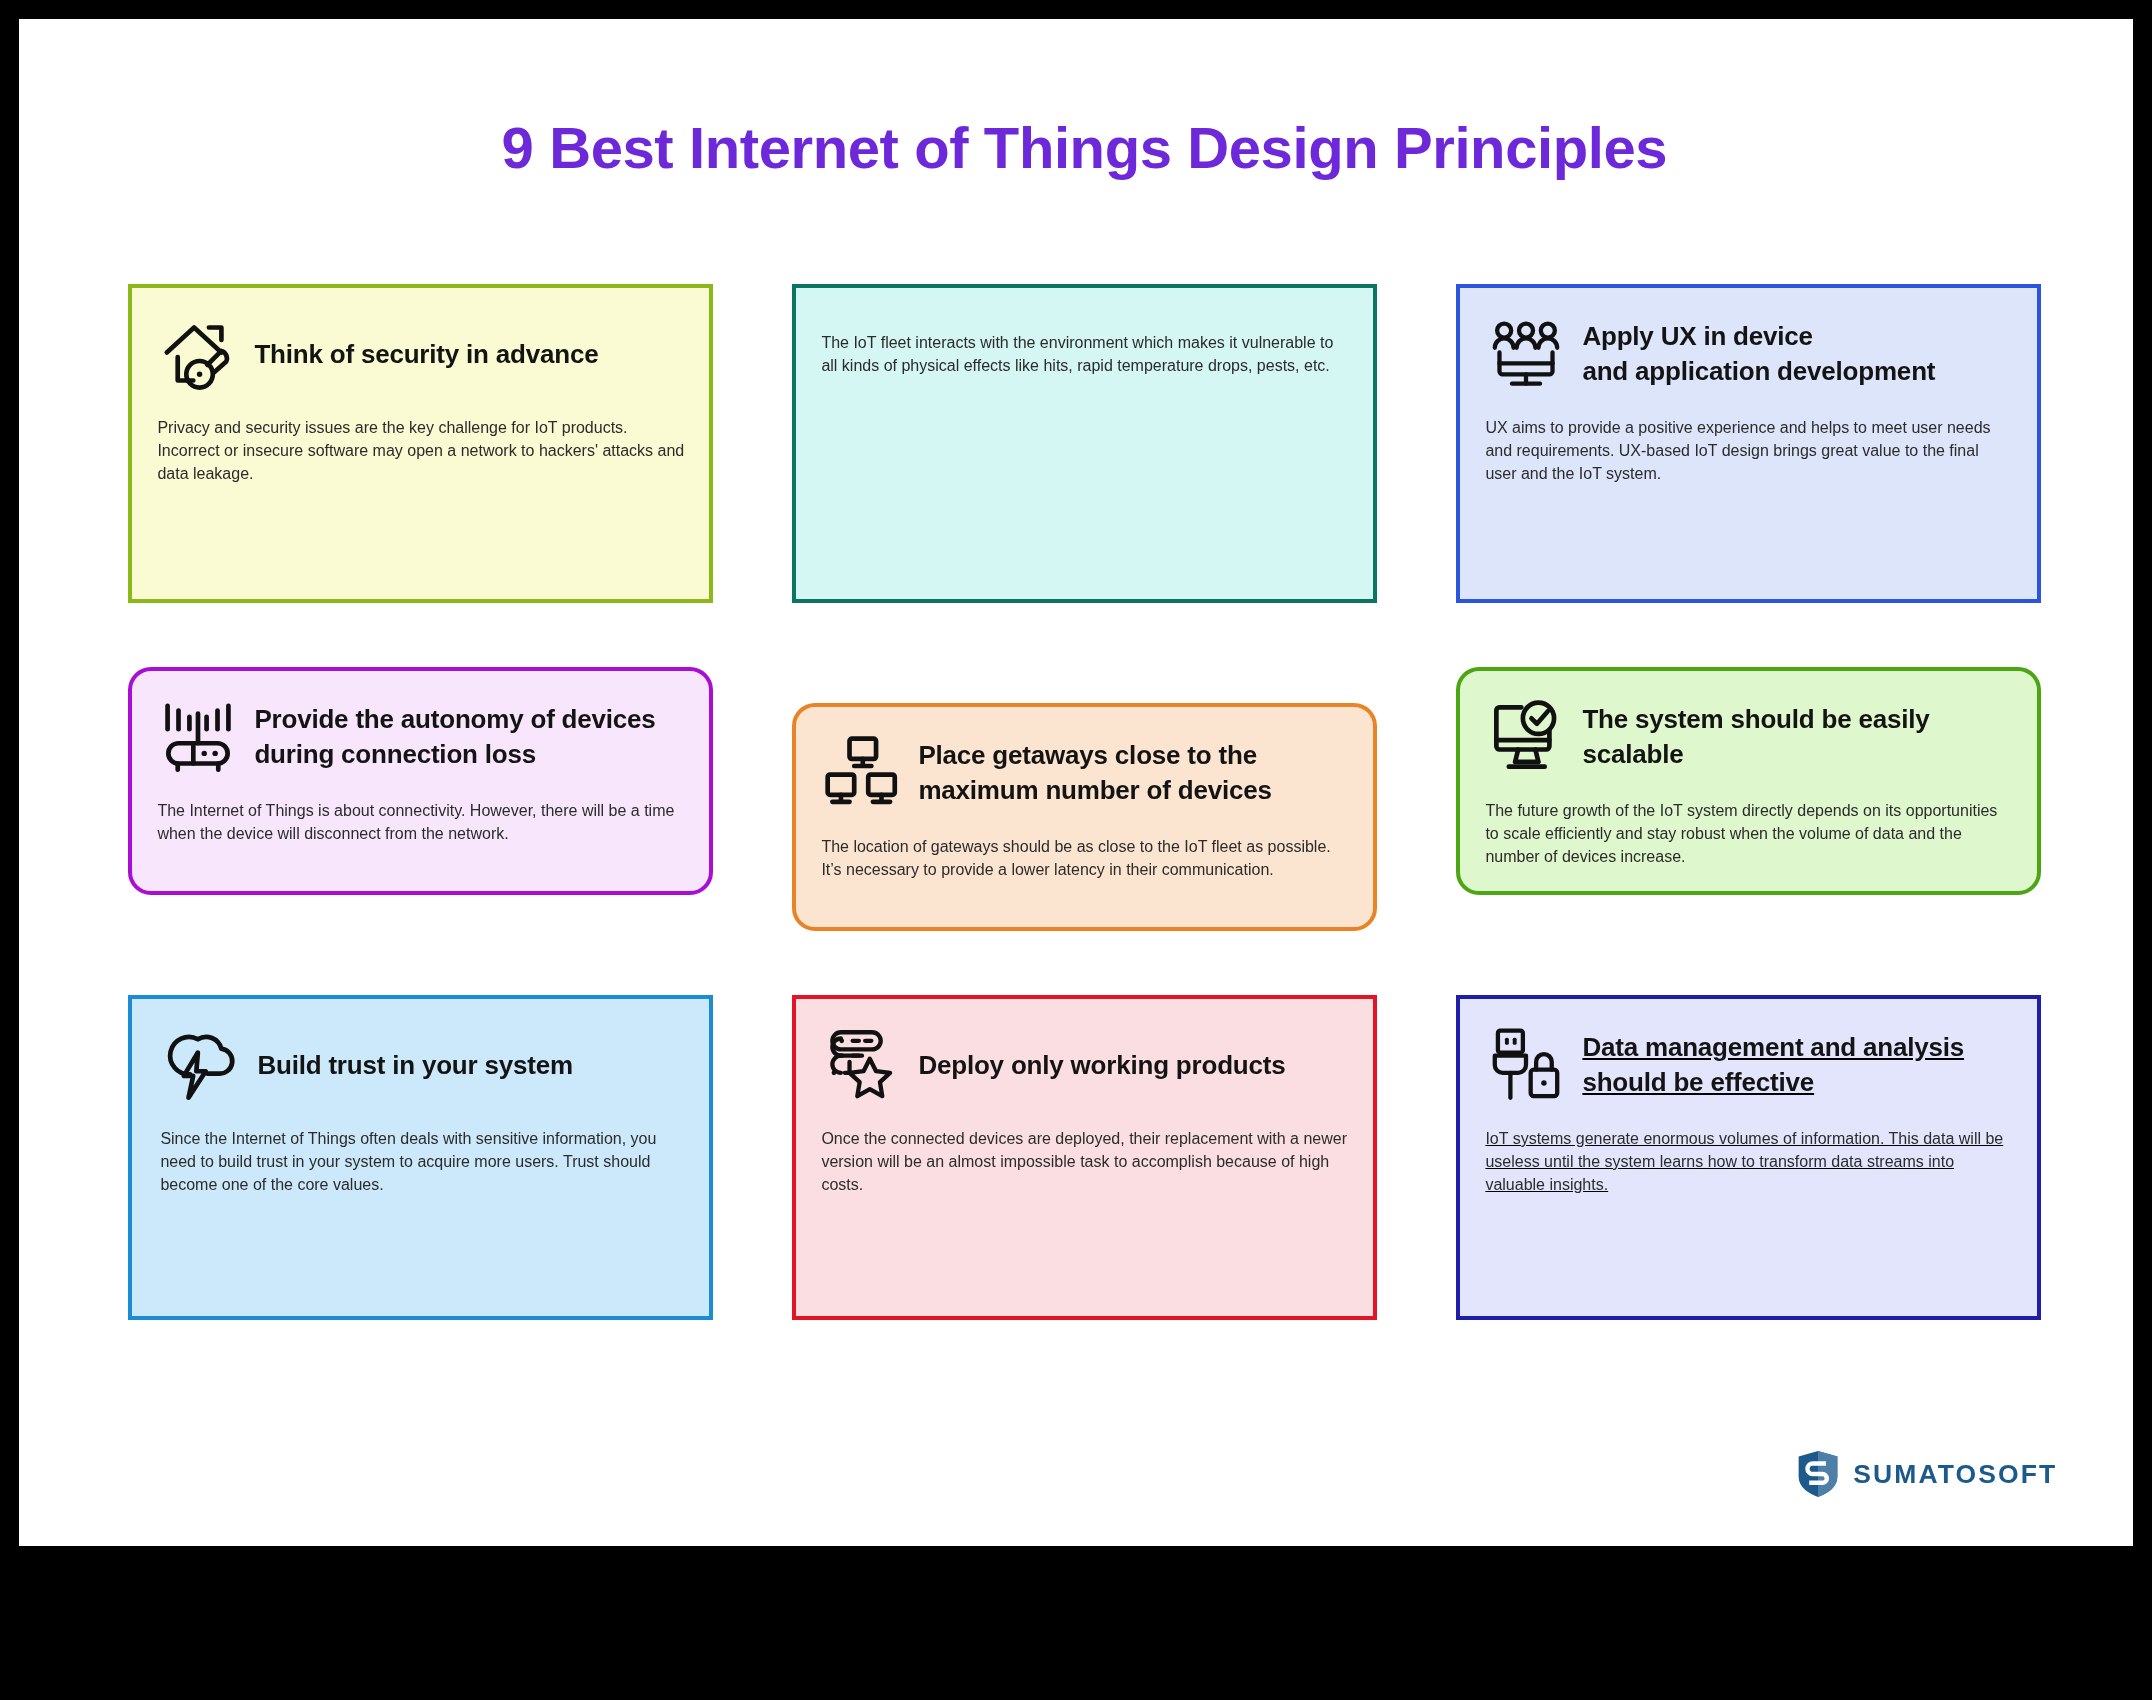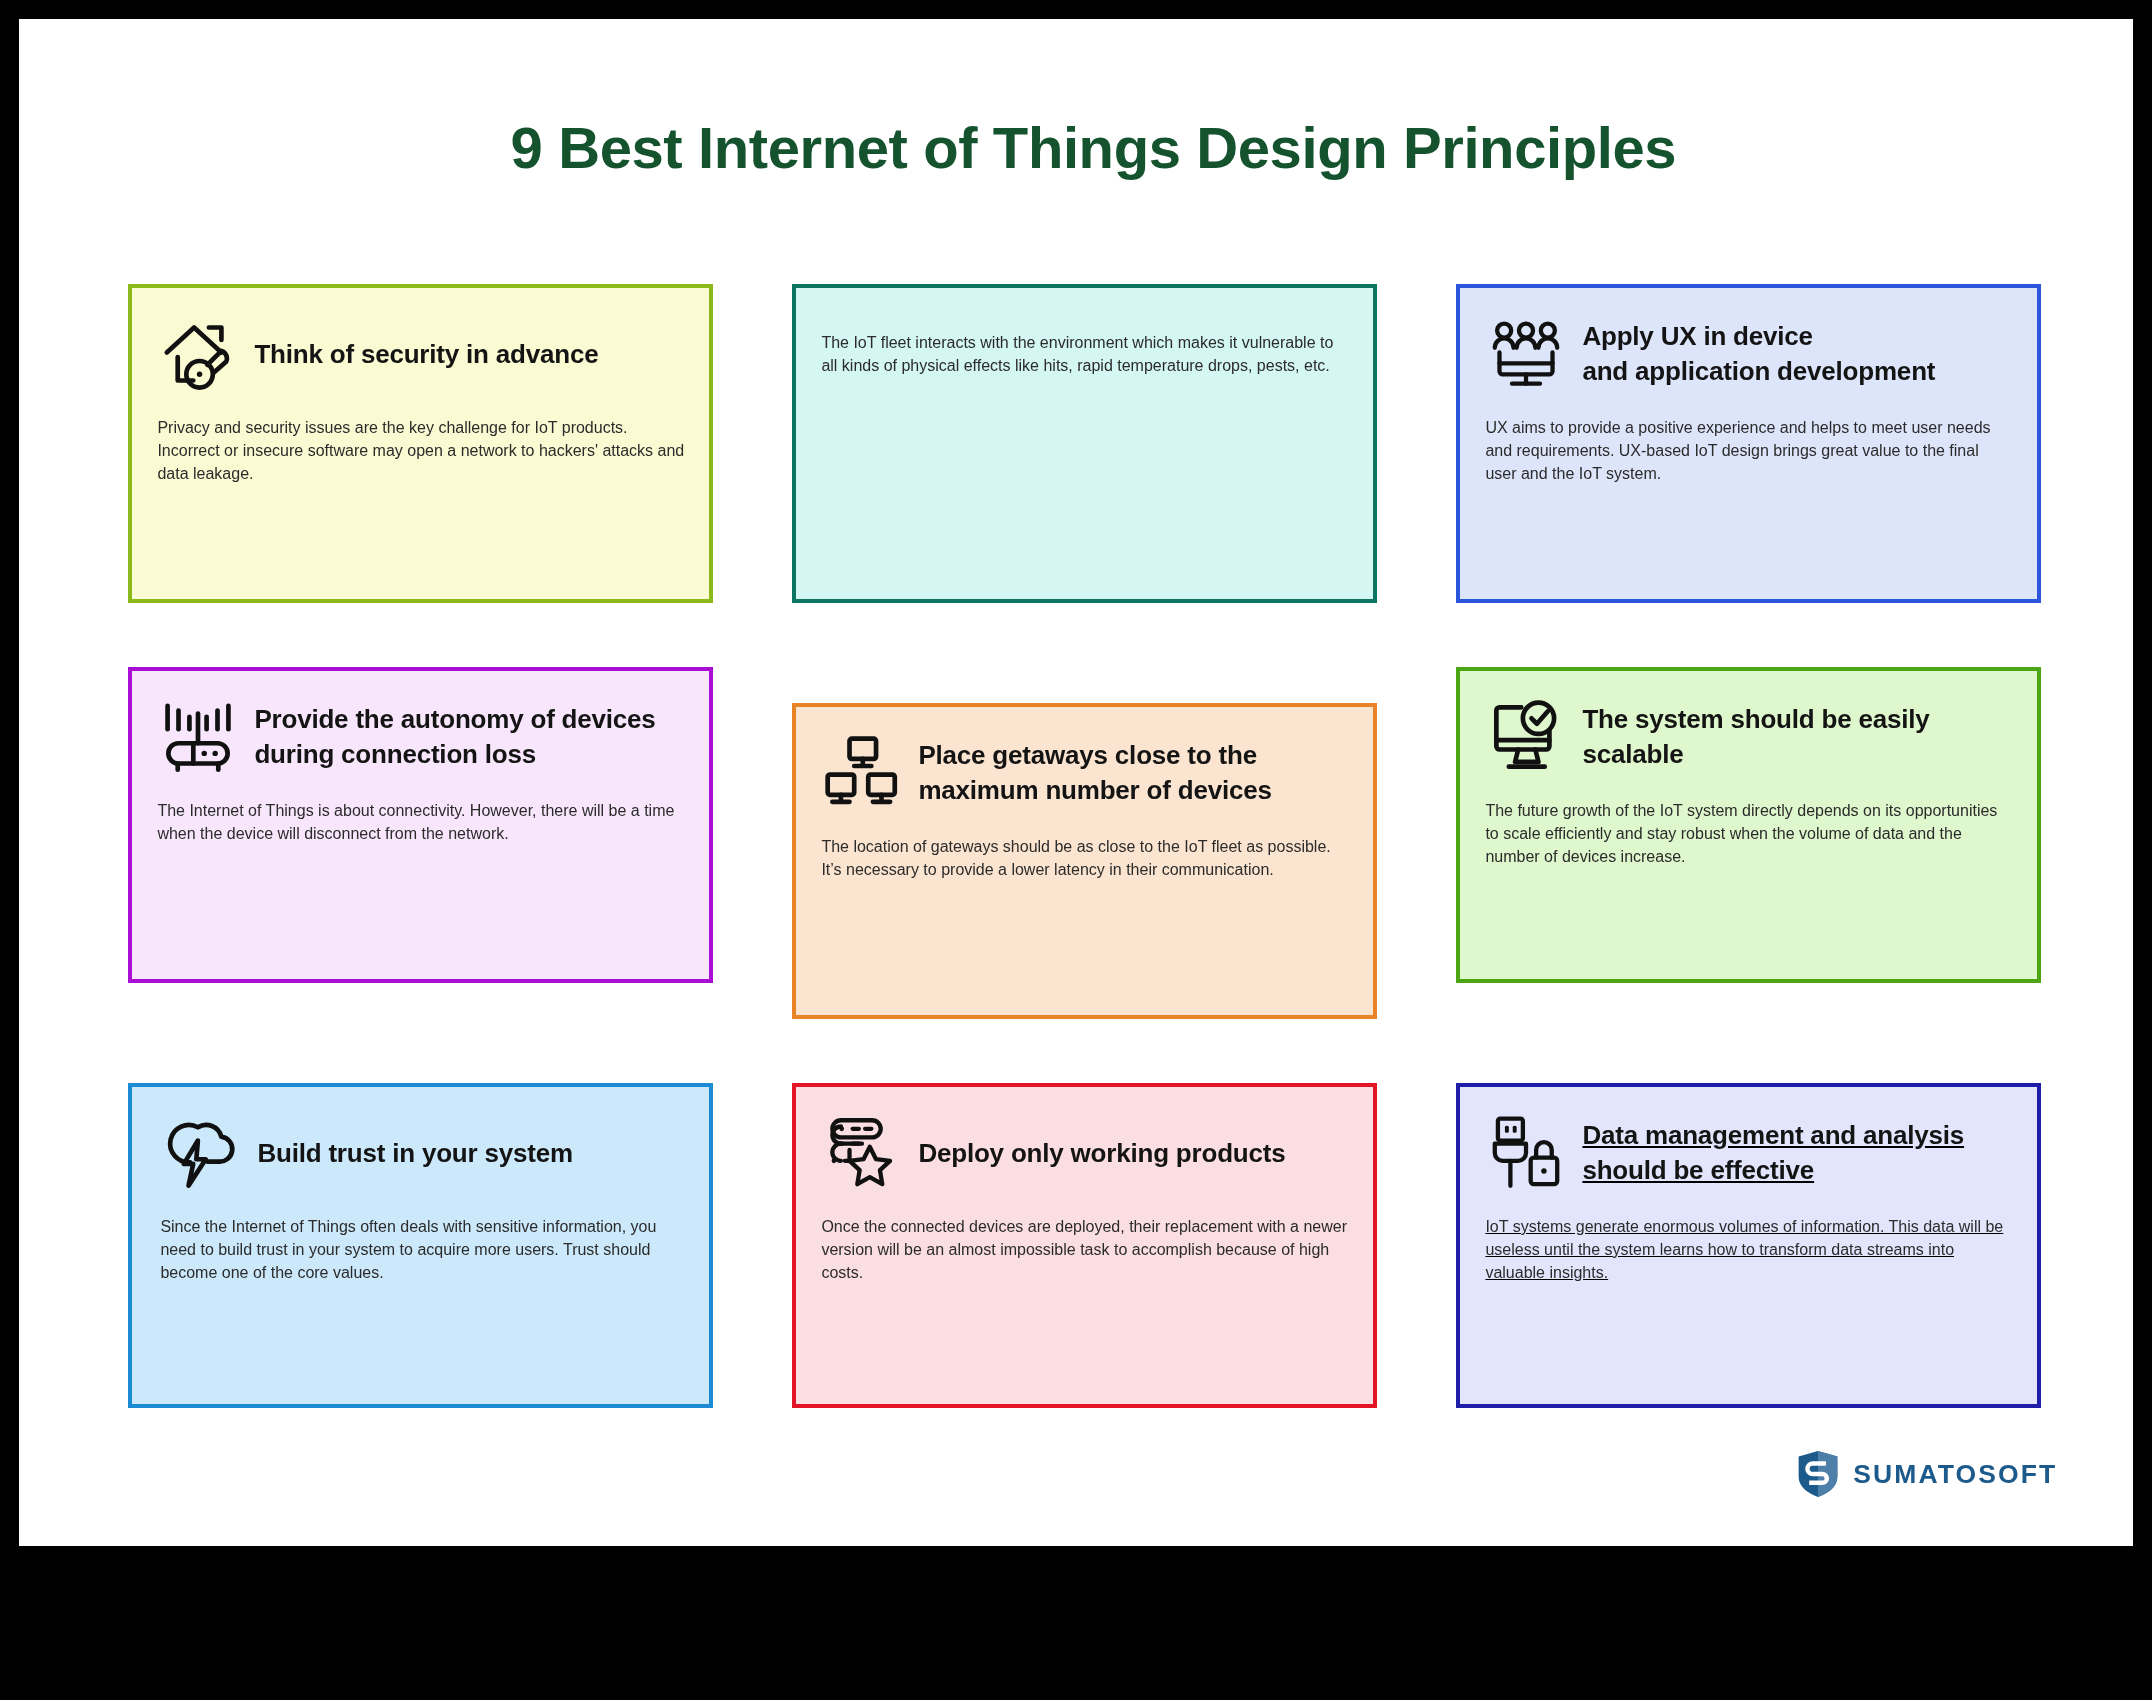--- a/index.html
+++ b/index.html
@@ -16,49 +16,49 @@
     left: 19.4px;
     top: 19.4px;
     width: 2114px;
     height: 1527px;
     background: #ffffff;
     overflow: hidden;
   }
 
   #page-title {
     position: absolute;
-    left: 17px;
+    left: 8px;
     top: 95px;
     width: 2114px;
     text-align: center;
     font-size: 58px;
     font-weight: bold;
     letter-spacing: -0.4px;
-    color: #14532d;
+    color: #6d28d9;
   }
 
   #grid {
     position: absolute;
     left: 109px;
     top: 265px;
     width: 1932px;
     display: grid;
     grid-template-columns: 585px 585px 585px;
     grid-column-gap: 79px;
     grid-row-gap: 64px;
   }
 
   .card {
     position: relative;
     border-style: solid;
     border-width: 4.4px;
     padding: 23px 25px 17.6px 25px;
   }
   .card.r1 { height: 319px; }
-  .card.r2 { height: 316px; }
+  .card.r2 { height: 228px; border-radius: 23px; }
   .card.r3 { height: 325px; }
 
   .card-shadow {
     position: absolute;
     left: 8.8px;
     top: 8.8px;
     right: -8.8px;
     bottom: -8.8px;
     z-index: -1;
   }

